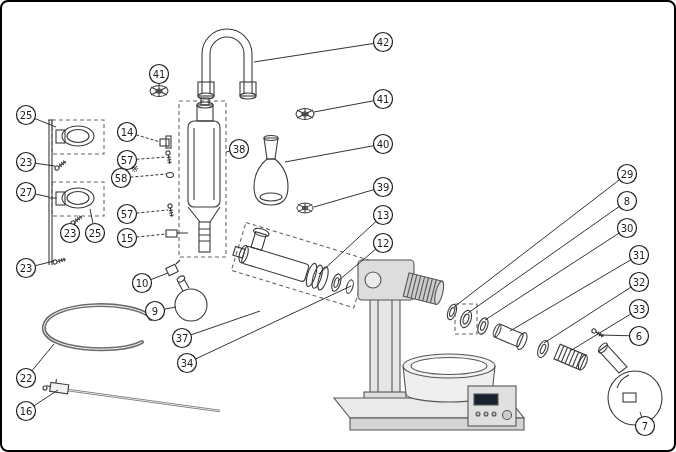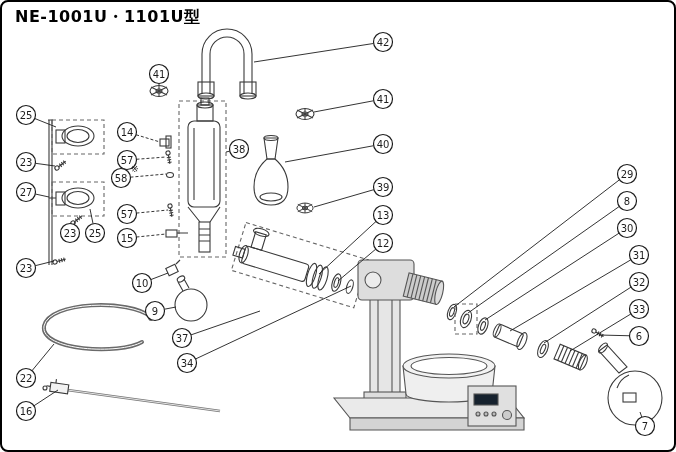--- a/index.html
+++ b/index.html
@@ -19,21 +19,20 @@
     letter-spacing:.5px;
     font-family:"DejaVu Sans", sans-serif;
     z-index:3;
   }
   svg{position:absolute;left:0;top:0;}
 </style>
 </head>
 <body>
 
 <div class="frame">
-  <div class="title">NE-1001U・1101U型</div>
 
   <svg id="diagram" width="676" height="452" viewBox="0 0 676 452" xmlns="http://www.w3.org/2000/svg">
 
     <defs>
       <g id="screw">
         <circle cx="0" cy="0" r="2.1"></circle>
         <line x1="2" y1="0" x2="11" y2="0"></line>
         <line x1="4.5" y1="-2" x2="4.5" y2="2"></line>
         <line x1="7" y1="-2" x2="7" y2="2"></line>
         <line x1="9.5" y1="-2" x2="9.5" y2="2"></line>

